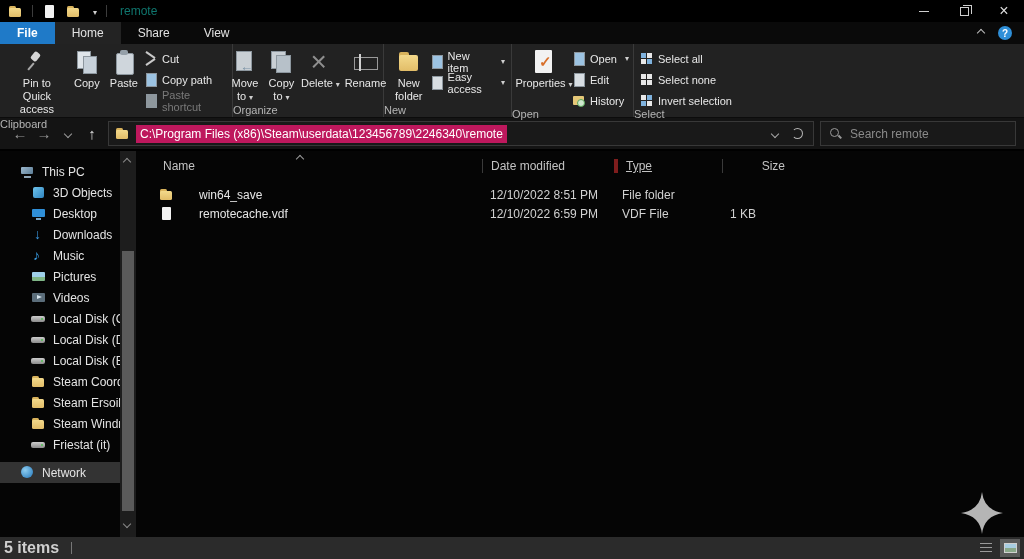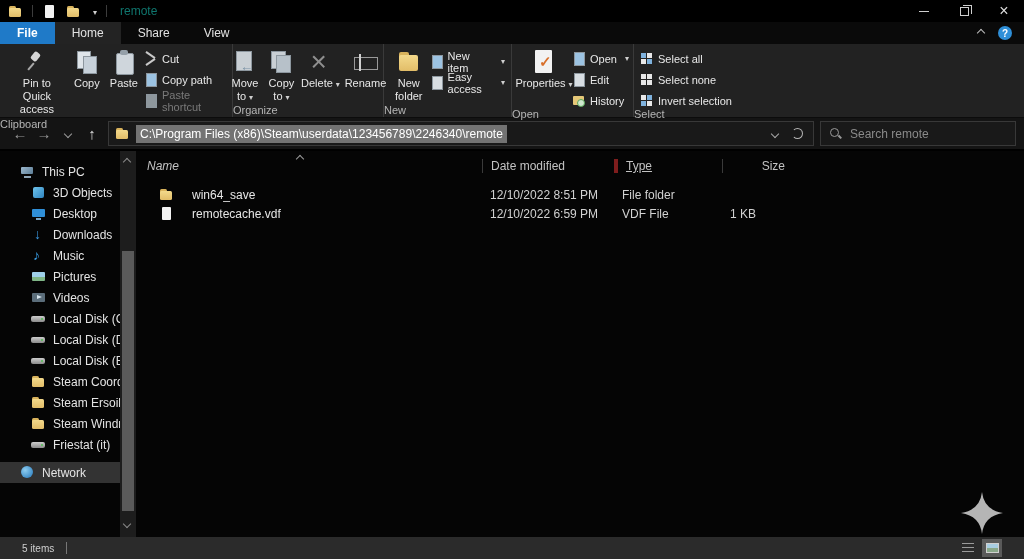--- a/index.html
+++ b/index.html
@@ -101,21 +101,21 @@
   .is-grid.invert::before { background:#e8e8e8; box-shadow:6px 0 #7fb2dd, 0 6px #7fb2dd, 6px 6px #e8e8e8; }
 
   
   .addrrow { height:32px; background:#141414; display:flex; align-items:center; padding:0 8px;
              border-bottom:1px solid #000; }
   .nav-btn { width:24px; height:24px; display:flex; align-items:center; justify-content:center;
              font-size:15px; color:#9a9a9a; }
   .nav-btn.lit { color:#dcdcdc; }
   .addr-field { flex:1; height:25px; margin:0 6px 0 4px; background:#191919; border:1px solid #383838;
                 display:flex; align-items:center; padding:0 6px; gap:6px; }
-  .addr-path { background:#737373; color:#fff; font-size:12px; padding:2px 4px; white-space:nowrap; }
+  .addr-path { background:#be185d; color:#fff; font-size:12px; padding:2px 4px; white-space:nowrap; }
   .addr-right { margin-left:auto; display:flex; align-items:center; gap:14px; color:#a8a8a8; padding-right:4px; }
   .ic-refresh { width:11px; height:11px; border:1.5px solid #b5b5b5; border-radius:50%;
                 border-left-color:transparent; display:inline-block; }
   .search-box { width:196px; height:25px; background:#191919; border:1px solid #383838;
                 display:flex; align-items:center; padding:0 8px; gap:8px; }
   .ic-magnifier { position:relative; width:13px; height:13px; flex:0 0 auto; }
   .ic-magnifier::before { content:""; position:absolute; left:1px; top:1px; width:7px; height:7px;
                           border:1.5px solid #9a9a9a; border-radius:50%; }
   .ic-magnifier::after  { content:""; position:absolute; left:9px; top:9px; width:4px; height:1.5px;
                           background:#9a9a9a; transform:rotate(45deg); }
@@ -168,37 +168,37 @@
                         border-radius:50%; background:radial-gradient(circle at 35% 35%, #8ecdf0, #2277bb); }
 
   .side-scroll { position:absolute; top:0; right:1px; width:16px; height:100%; background:#1d1d1d; }
   .side-scroll .chev { color:#8a8a8a; position:absolute; left:4px; }
   .side-thumb { position:absolute; left:2px; width:12px; background:#5a5a5a; }
 
   
   .filepane { flex:1; position:relative; padding-top:4px; }
   .list-header { display:flex; height:22px; font-size:12px; color:#c3c3c3; align-items:center; }
   .col { padding-left:8px; position:relative; }
-  .col.c-name { width:345px; padding-left:10px;font-style:italic; }
+  .col.c-name { width:345px; padding-left:26px; }
   .col.c-date { width:132px; border-left:1px solid #3a3a3a; }
   .col.c-type { width:108px; border-left:4px solid #7f1d1d;text-decoration:underline; }
   .col.c-size { width:75px;  border-left:1px solid #3a3a3a; text-align:right; padding-right:12px; }
   .sort-caret { position:absolute; top:-3px; left:160px; color:#9a9a9a; }
   .file-row { display:flex; height:19px; align-items:center; font-size:12px; color:#e6e6e6; }
   .file-row .cell { padding-left:8px; white-space:nowrap; overflow:hidden; }
-  .cell.c-name { width:345px; padding-left:22px; display:flex; align-items:center; gap:18px; }
+  .cell.c-name { width:345px; padding-left:22px; display:flex; align-items:center; gap:25px; }
   .cell.c-date, .cell.c-type { color:#d2d2d2; }
   .cell.c-date { width:132px; } .cell.c-type { width:108px; }
   .cell.c-size { width:75px; text-align:left; padding-right:12px; color:#d2d2d2; }
 
   .sparkle { position:absolute; right:20px; bottom:2px; }
 
   
   .statusbar { position:absolute; left:0; right:0; bottom:0; height:22px; background:#2b2b2b;
-               display:flex; align-items:center; font-size:10px; color:#cfcfcf; padding:0 22px; }
+               display:flex; align-items:center; font-size:16px; color:#cfcfcf; padding:0 4px;font-weight:bold; }
   .status-sep { width:1px; height:12px; background:#777; margin-left:12px; }
   .view-btns { margin-left:auto; display:flex; gap:4px; }
   .view-btn { width:20px; height:18px; display:flex; align-items:center; justify-content:center; }
   .view-btn.active { background:#5a5a5a; }
   .ic-details { width:12px; height:10px; position:relative; }
   .ic-details::before { content:""; position:absolute; inset:0;
                         background:repeating-linear-gradient(#9a9a9a 0 1.5px, transparent 1.5px 4px); }
   .ic-thumb { width:13px; height:10px; background:linear-gradient(#a8cde2 55%, #8aa88a 55%);
               border:1px solid #d0d0d0; }
 </style>

